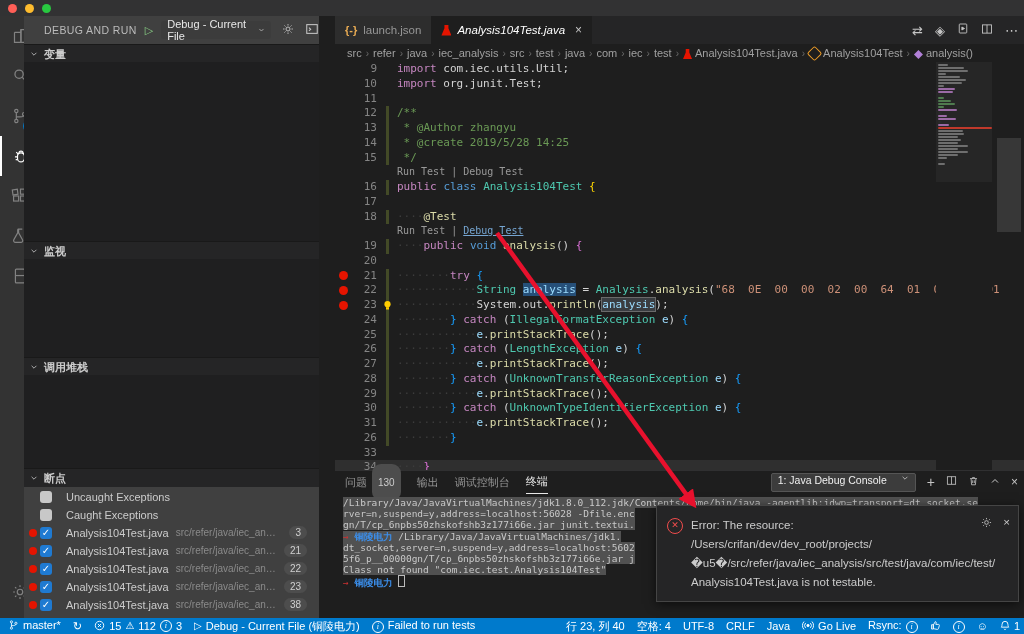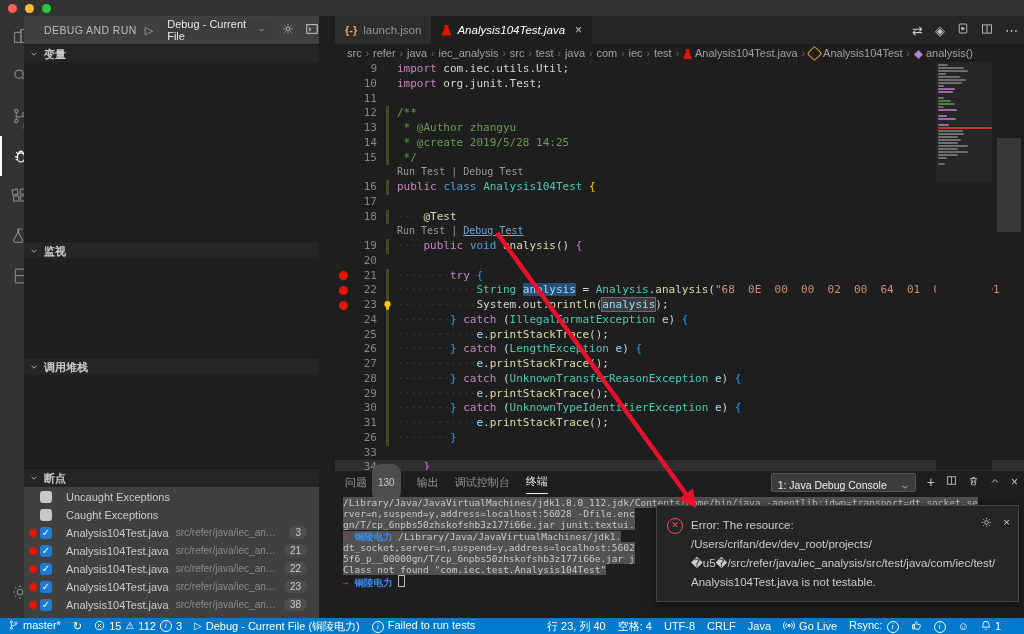--- a/index.html
+++ b/index.html
@@ -78,35 +78,35 @@
   #mm-view{position:absolute;left:0;top:0;width:56px;height:120px;background:rgba(255,255,255,0.04)}
   #scrollbar{position:absolute;right:0;top:0;width:32px;height:408px}
   #scroll-thumb{position:absolute;right:3px;top:76px;width:24px;height:94px;background:rgba(121,121,121,0.28)}
   
   #panel{position:absolute;left:0;top:454px;width:689px;height:148px;background:#1e1e1e;border-top:1px solid #303031}
   #panel-tabs{position:absolute;left:10px;top:0;height:22px;display:flex;align-items:center;gap:16px;font-size:11px;color:#969696}
   .ptab{display:flex;align-items:center;gap:5px;height:22px}
   .ptab.active{color:#e7e7e7;border-bottom:1px solid #e7e7e7}
   .ptab-badge{background:#4d4d4d;color:#cccccc;border-radius:9px;padding:12px 6px;font-size:10px;line-height:13px}
   #panel-actions{position:absolute;right:6px;top:0;height:22px;display:flex;align-items:center;gap:11px;color:#c5c5c5;font-size:12px}
-  #console-select{display:flex;align-items:flex-end;gap:14px;background:#3c3c3c;border:1px solid #555;border-radius:2px;
+  #console-select{display:flex;align-items:flex-start;gap:14px;background:#3c3c3c;border:1px solid #555;border-radius:2px;
                   height:17px;padding:0 6px;font-size:10.5px;color:#f0f0f0}
   #terminal{position:absolute;left:8px;top:26px;width:675px;height:120px;font:9.5px/11.2px "DejaVu Sans Mono",monospace;color:#cccccc}
   .term-row{white-space:pre}
   .tk-ts{background:#515151;color:#c9c9c9}
   .tk-ta{background:#515151;color:#cd3131}
   .tk-td{background:#515151;color:#3b8eea;font-weight:bold}
   .tk-ta2{color:#cd3131}
   .tk-td2{color:#3b8eea;font-weight:bold}
   .term-cursor{display:inline-block;width:5px;height:10px;border:1px solid #bbb;vertical-align:-1px}
   
   #statusbar{left:0;top:618px;width:1024px;height:16px;background:#007acc;color:#fff;display:flex;align-items:center;
              font-size:11px;justify-content:space-between}
   .sb-group{display:flex;align-items:center;gap:12px;white-space:nowrap}
-  #status-left{margin-left:8px}#status-right{margin-right:23px}
+  #status-left{margin-left:8px}#status-right{margin-right:4px}
   .sb-item{display:flex;align-items:flex-start;gap:4px}
   .ci-circle{display:inline-block;width:10px;height:10px;border:1px solid #fff;border-radius:50%;
              font-size:8px;line-height:10px;text-align:center;font-family:"Liberation Serif",serif;font-style:italic}
   
   #notification{left:656px;top:505px;width:361px;height:95px;background:#252526;border:1px solid #454545;
                 box-shadow:0 2px 10px rgba(0,0,0,.6);z-index:50;font-size:11.5px}
   #notif-icon{position:absolute;left:10px;top:12px;width:14px;height:14px;border:1.4px solid #f14c4c;border-radius:50%;
               color:#f14c4c;font-size:9px;line-height:13px;text-align:center}
   #notif-text{position:absolute;left:34px;top:10px;width:270px;color:#cccccc;line-height:19px}
   #notif-controls{position:absolute;right:8px;top:10px;display:flex;gap:10px;color:#cccccc}

